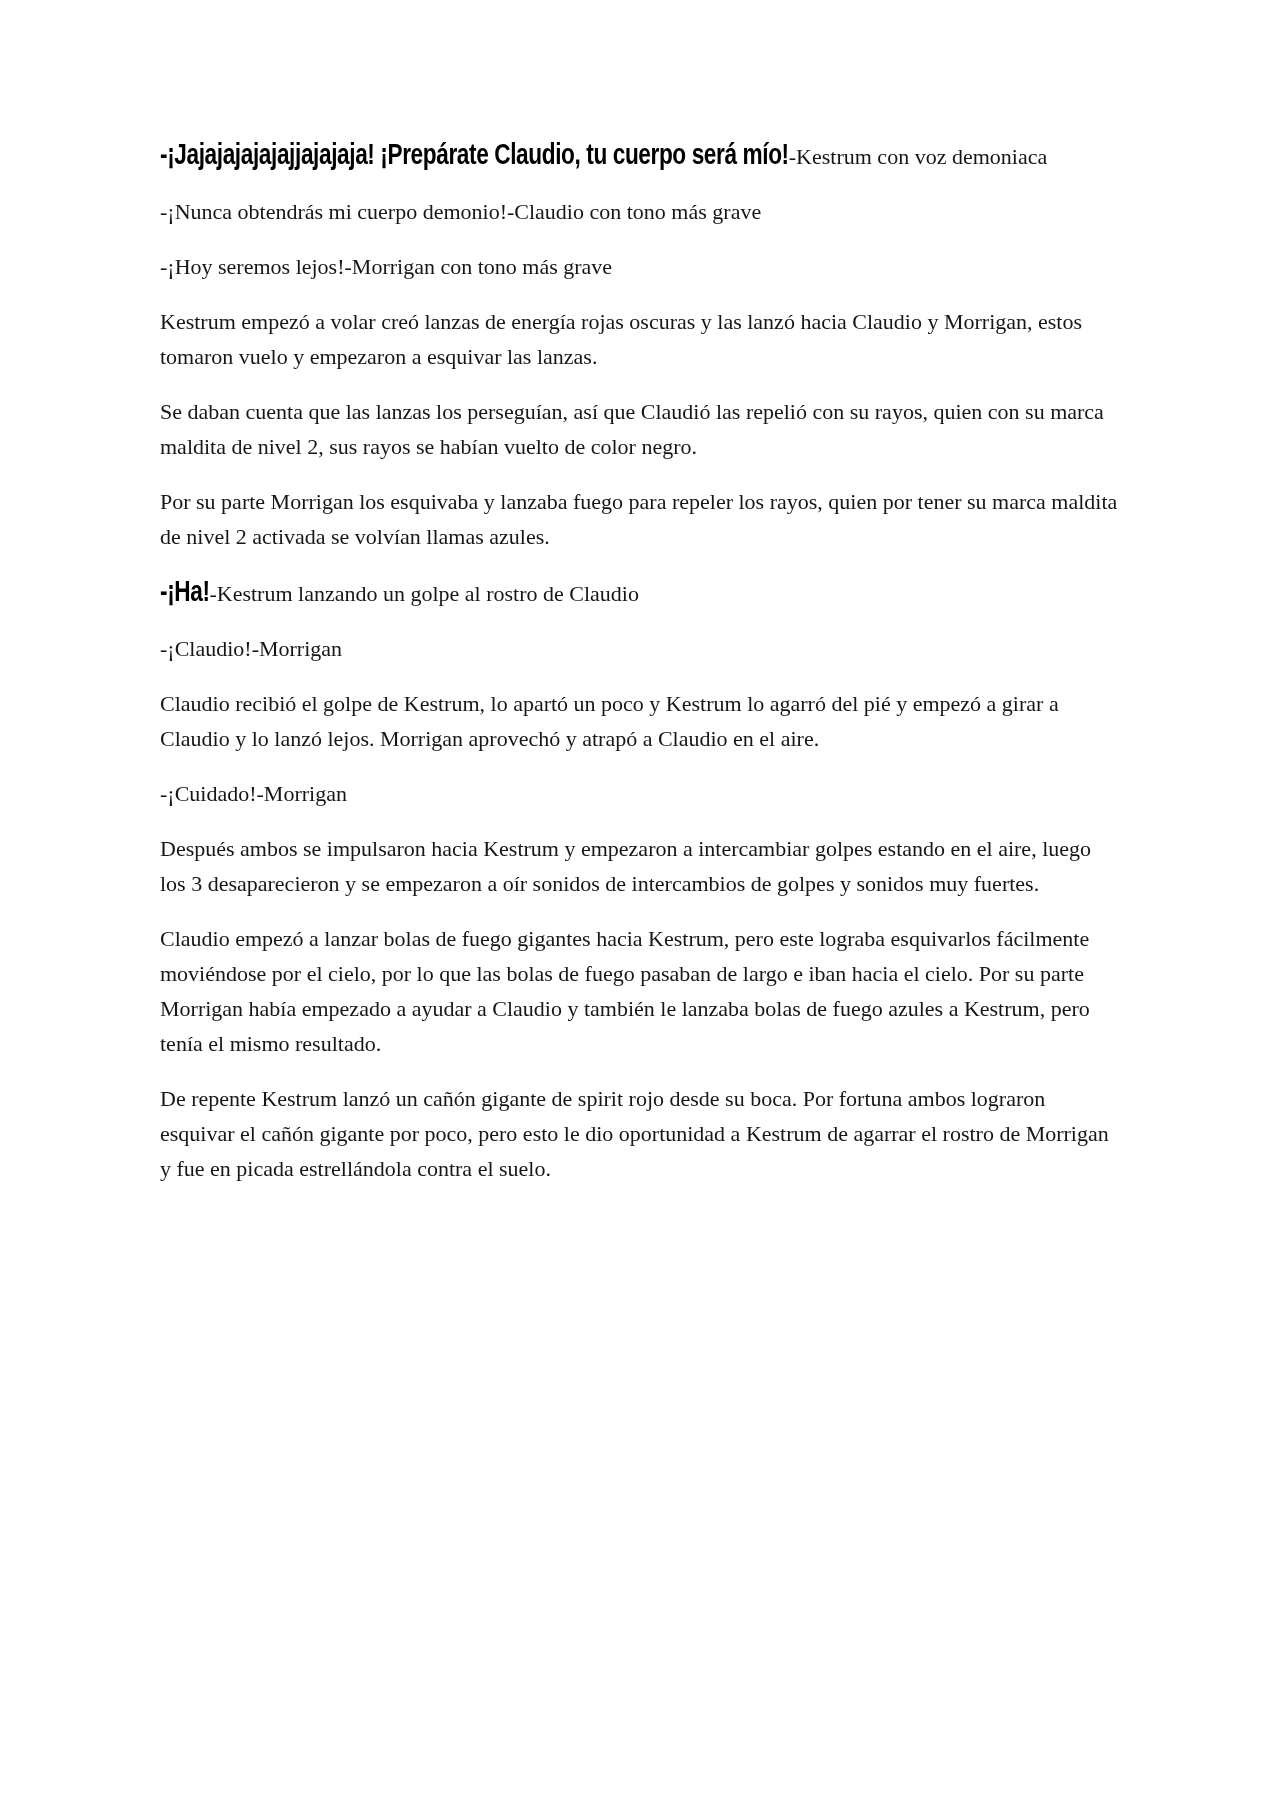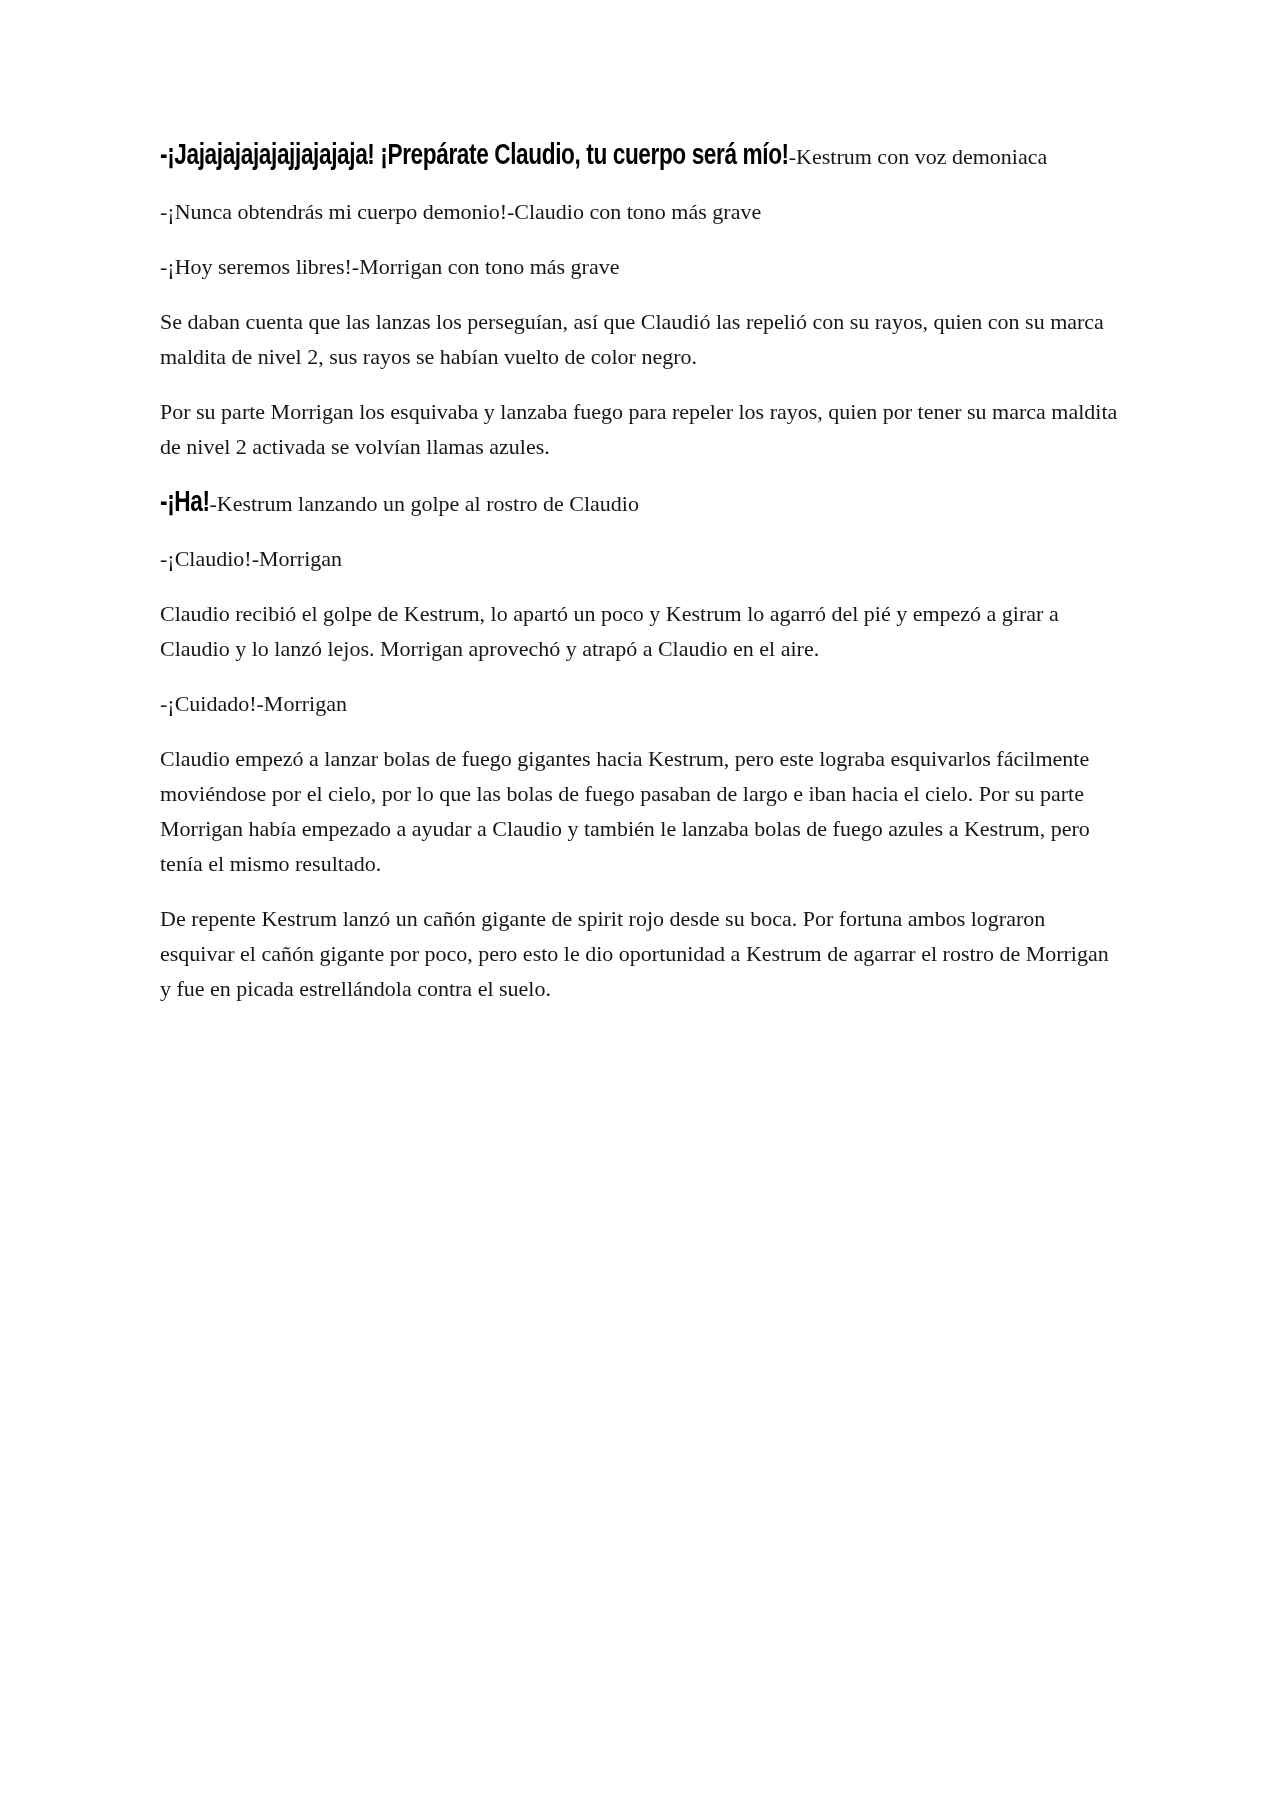--- a/index.html
+++ b/index.html
@@ -45,23 +45,25 @@
     white-space: pre;
   }
 </style>
 </head>
 <body>
 
 <div class="page">
   <div class="content" id="doc">
       <p class="para"><span class="run-shout" style="margin-right: -177.32px;">-¡Jajajajajajajjajajaja! ¡Prepárate Claudio, tu cuerpo será mío!</span><span class="run-normal">-Kestrum con voz demoniaca</span></p>
       <p class="para"><span class="run-normal">-¡Nunca obtendrás mi cuerpo demonio!-Claudio con tono más grave</span></p>
-      <p class="para"><span class="run-normal">-¡Hoy seremos libres!-Morrigan con tono más grave</span></p>
+      <p class="para"><span class="run-normal">-¡Hoy seremos lejos!-Morrigan con tono más grave</span></p>
+      <p class="para"><span class="run-normal">Kestrum empezó a volar creó lanzas de energía rojas oscuras y las lanzó hacia Claudio y Morrigan, estos tomaron vuelo y empezaron a esquivar las lanzas.</span></p>
       <p class="para"><span class="run-normal">Se daban cuenta que las lanzas los perseguían, así que Claudió las repelió con su rayos, quien con su marca maldita de nivel 2, sus rayos se habían vuelto de color negro.</span></p>
       <p class="para"><span class="run-normal">Por su parte Morrigan los esquivaba y lanzaba fuego para repeler los rayos, quien por tener su marca maldita de nivel 2 activada se volvían llamas azules.</span></p>
       <p class="para"><span class="run-shout" style="margin-right: -14.08px;">-¡Ha!</span><span class="run-normal">-Kestrum lanzando un golpe al rostro de Claudio</span></p>
       <p class="para"><span class="run-normal">-¡Claudio!-Morrigan</span></p>
       <p class="para"><span class="run-normal">Claudio recibió el golpe de Kestrum, lo apartó un poco y Kestrum lo agarró del pié y empezó a girar a Claudio y lo lanzó lejos. Morrigan aprovechó y atrapó a Claudio en el aire.</span></p>
       <p class="para"><span class="run-normal">-¡Cuidado!-Morrigan</span></p>
+      <p class="para"><span class="run-normal">Después ambos se impulsaron hacia Kestrum y empezaron a intercambiar golpes estando en el aire, luego los 3 desaparecieron y se empezaron a oír sonidos de intercambios de golpes y sonidos muy fuertes.</span></p>
       <p class="para"><span class="run-normal">Claudio empezó a lanzar bolas de fuego gigantes hacia Kestrum, pero este lograba esquivarlos fácilmente moviéndose por el cielo, por lo que las bolas de fuego pasaban de largo e iban hacia el cielo. Por su parte Morrigan había empezado a ayudar a Claudio y también le lanzaba bolas de fuego azules a Kestrum, pero tenía el mismo resultado.</span></p>
       <p class="para"><span class="run-normal">De repente Kestrum lanzó un cañón gigante de spirit rojo desde su boca. Por fortuna ambos lograron esquivar el cañón gigante por poco, pero esto le dio oportunidad a Kestrum de agarrar el rostro de Morrigan y fue en picada estrellándola contra el suelo.</span></p>
     </div>
 </div>
 
 </body></html>

